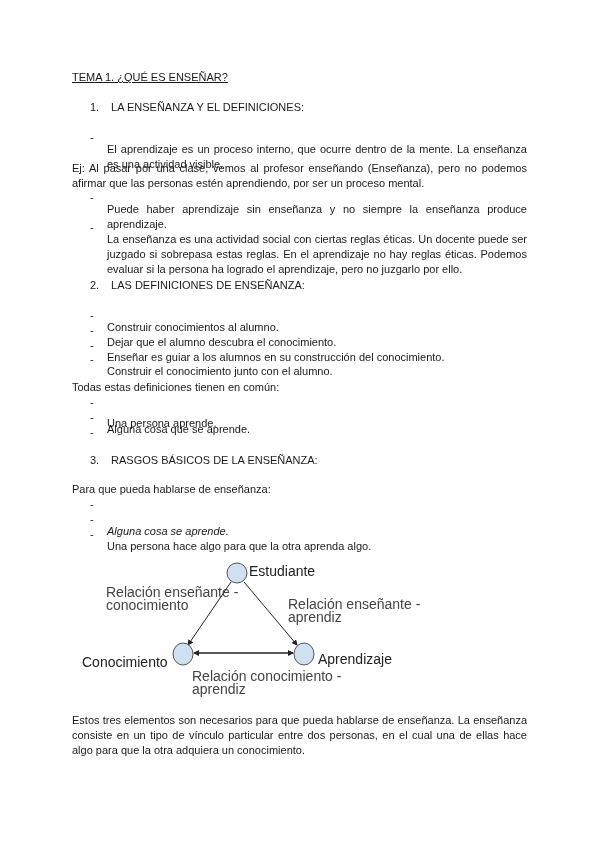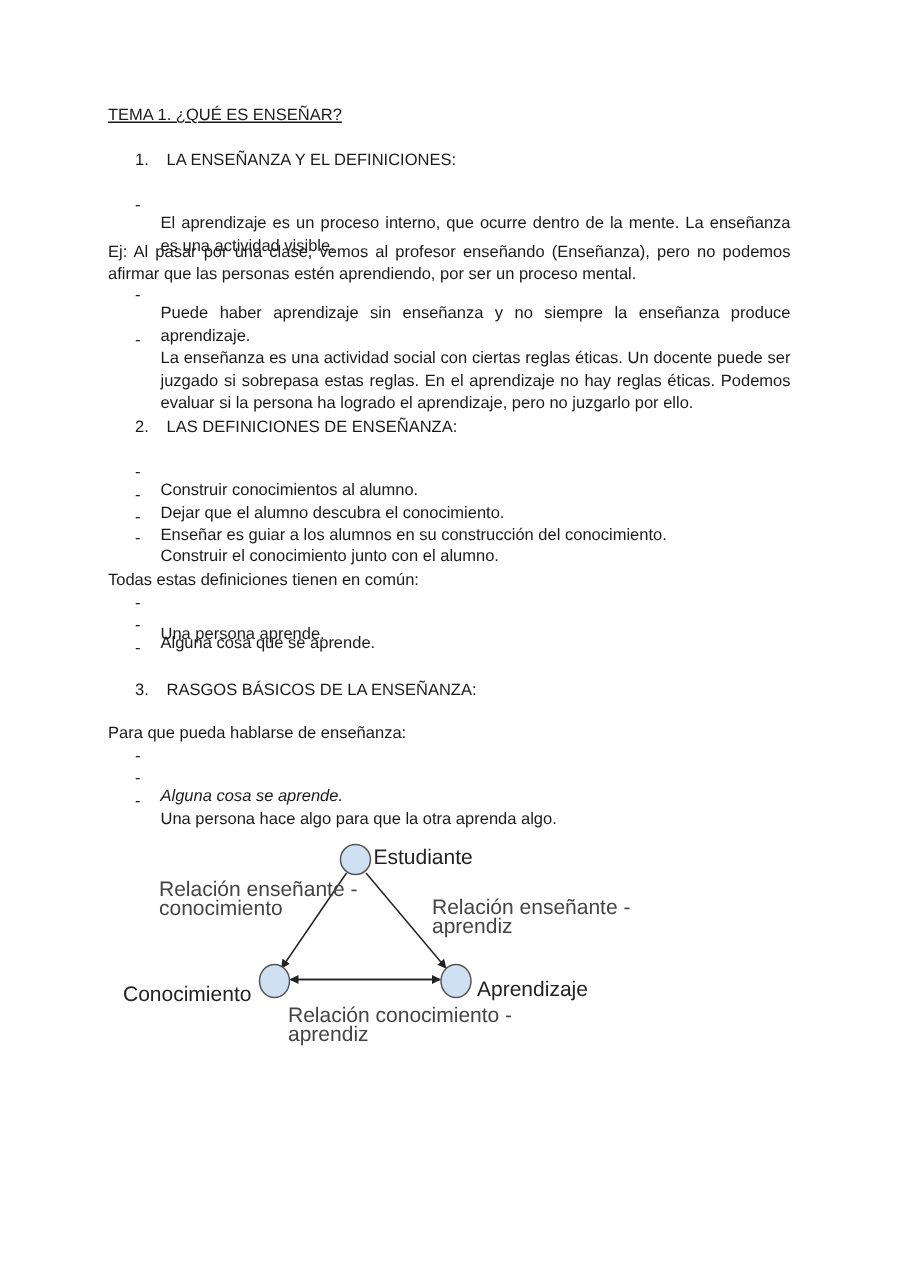--- a/index.html
+++ b/index.html
@@ -102,14 +102,15 @@
     <div class="diag-label" style="left:288px; top:598px;">
       <div>Relación enseñante -</div>
       <div>aprendiz</div>
     </div>
     <div class="diag-label" style="left:192px; top:670px;">
       <div>Relación conocimiento -</div>
       <div>aprendiz</div>
     </div>
   </div>
 
+  <div class="para" style="top:713px;">Estos tres elementos son necesarios para que pueda hablarse de enseñanza. La enseñanza consiste en un tipo de vínculo particular entre dos personas, en el cual una de ellas hace algo para que la otra adquiera un conocimiento.</div>
 
 </div>
 
 </body></html>

